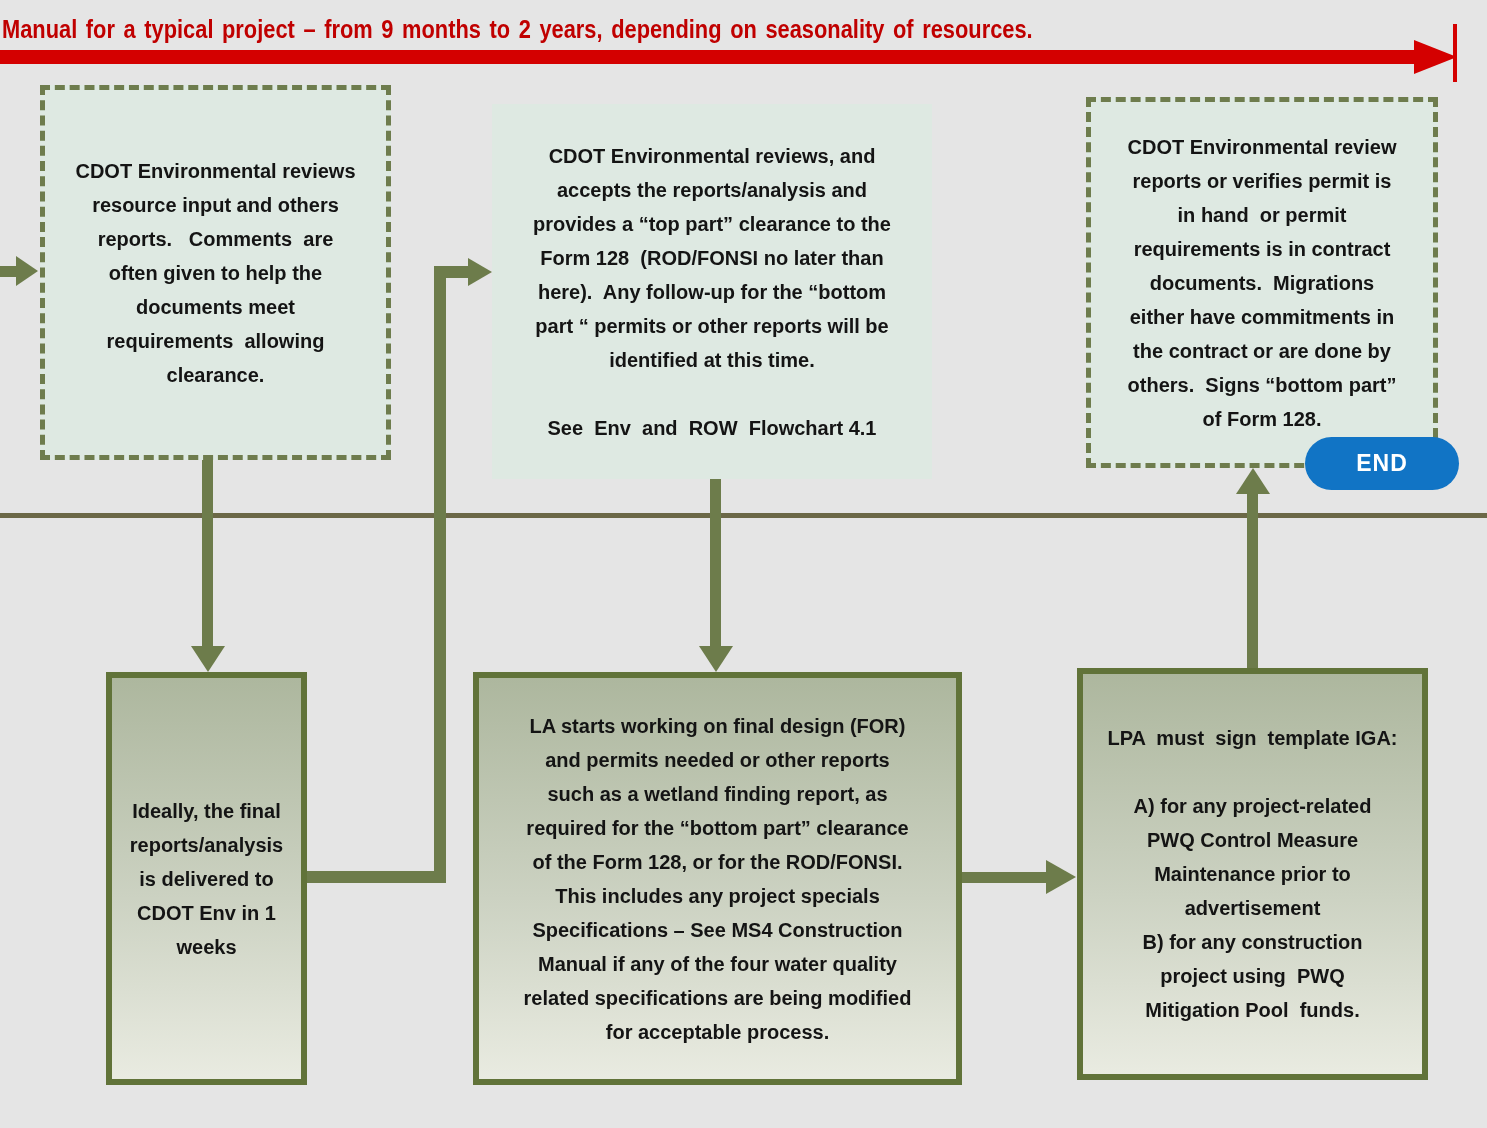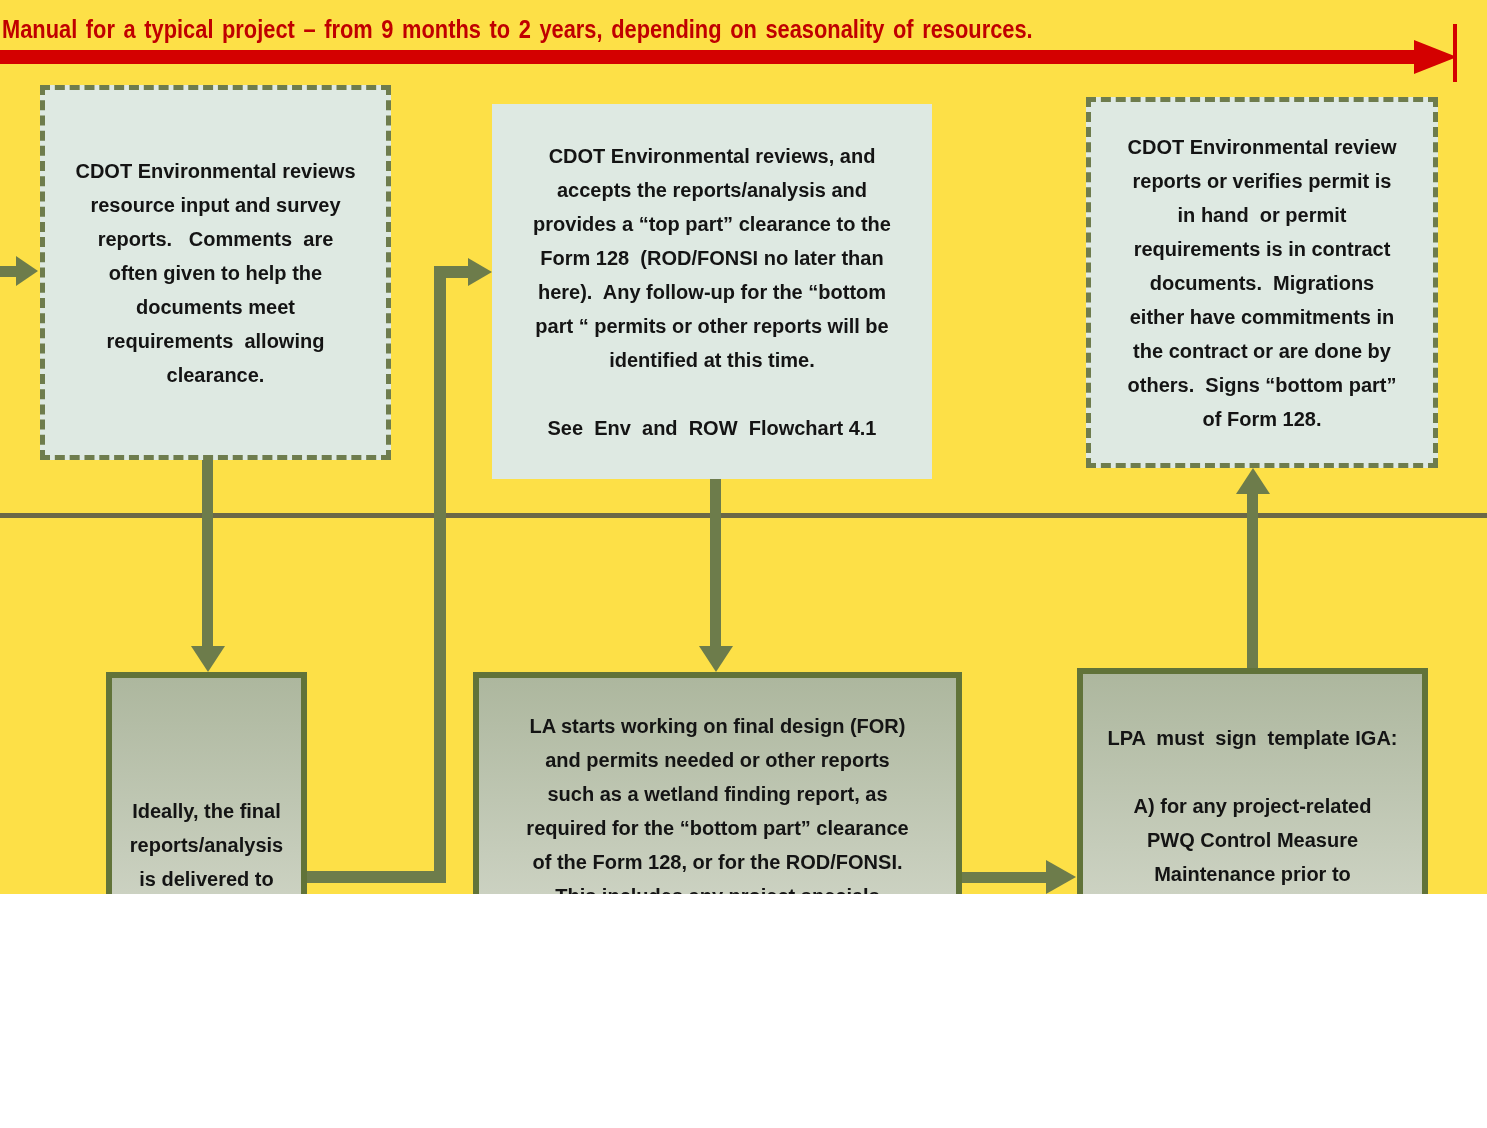--- a/index.html
+++ b/index.html
@@ -1,17 +1,17 @@
 <!DOCTYPE html>
 <html><head>
 <meta charset="utf-8">
 <style>
   html,body { margin:0; padding:0; background:#ffffff; }
   .canvas {
-    position:relative; width:1487px; height:894px; background:#fde047;
+    position:relative; width:1487px; height:1128px; background:#e5e5e5;
     font-family:"Liberation Sans", sans-serif; overflow:hidden;
   }
   
   .box {
     position:absolute; box-sizing:border-box;
     display:flex; align-items:center; justify-content:center;
     text-align:center; font-weight:bold; color:#141414;
     white-space:pre-wrap; z-index:2;
   }
   .t20 { font-size:20px; line-height:34px; }
@@ -48,21 +48,21 @@
 <div class="canvas">
 
   <div class="banner">Manual for a typical project – from 9 months to 2 years, depending on seasonality of resources.</div>
   <div class="redbar" style="left:0; top:50px; width:1416px; height:14px;"></div>
   <div class="tri" style="left:1414px; top:40px; border-top:17px solid transparent; border-bottom:17px solid transparent; border-left:43px solid #d40000;"></div>
   <div class="redbar" style="left:1453px; top:24px; width:4px; height:58px;"></div>
 
   <div class="divider"></div>
 
   <div class="box t20 light dashedb" style="left:32px; top:85px; width:351px; height:375px; padding:0 8px;">CDOT Environmental reviews
-resource input and survey
+resource input and others
 reports.   Comments  are
 often given to help the
 documents meet
 requirements  allowing
 clearance.</div>
 
   <div class="box t20 light" style="left:492px; top:104px; width:440px; height:375px; padding:0 8px;">CDOT Environmental reviews, and
 accepts the reports/analysis and
 provides a “top part” clearance to the
 Form 128  (ROD/FONSI no later than
@@ -122,14 +122,15 @@
 
   <div class="bar" style="left:710px; top:463px; width:11px; height:185px;"></div>
   <div class="tri" style="left:699px; top:646px; border-left:17px solid transparent; border-right:17px solid transparent; border-top:26px solid #6d7c4b;"></div>
 
   <div class="bar" style="left:962px; top:872px; width:88px; height:11px;"></div>
   <div class="tri" style="left:1046px; top:860px; border-top:17px solid transparent; border-bottom:17px solid transparent; border-left:30px solid #6d7c4b;"></div>
 
   <div class="bar" style="left:1247px; top:492px; width:11px; height:176px;"></div>
   <div class="tri" style="left:1236px; top:468px; border-left:17px solid transparent; border-right:17px solid transparent; border-bottom:26px solid #6d7c4b;"></div>
 
+  <div class="endpill">END</div>
 
 </div>
 
 </body></html>

